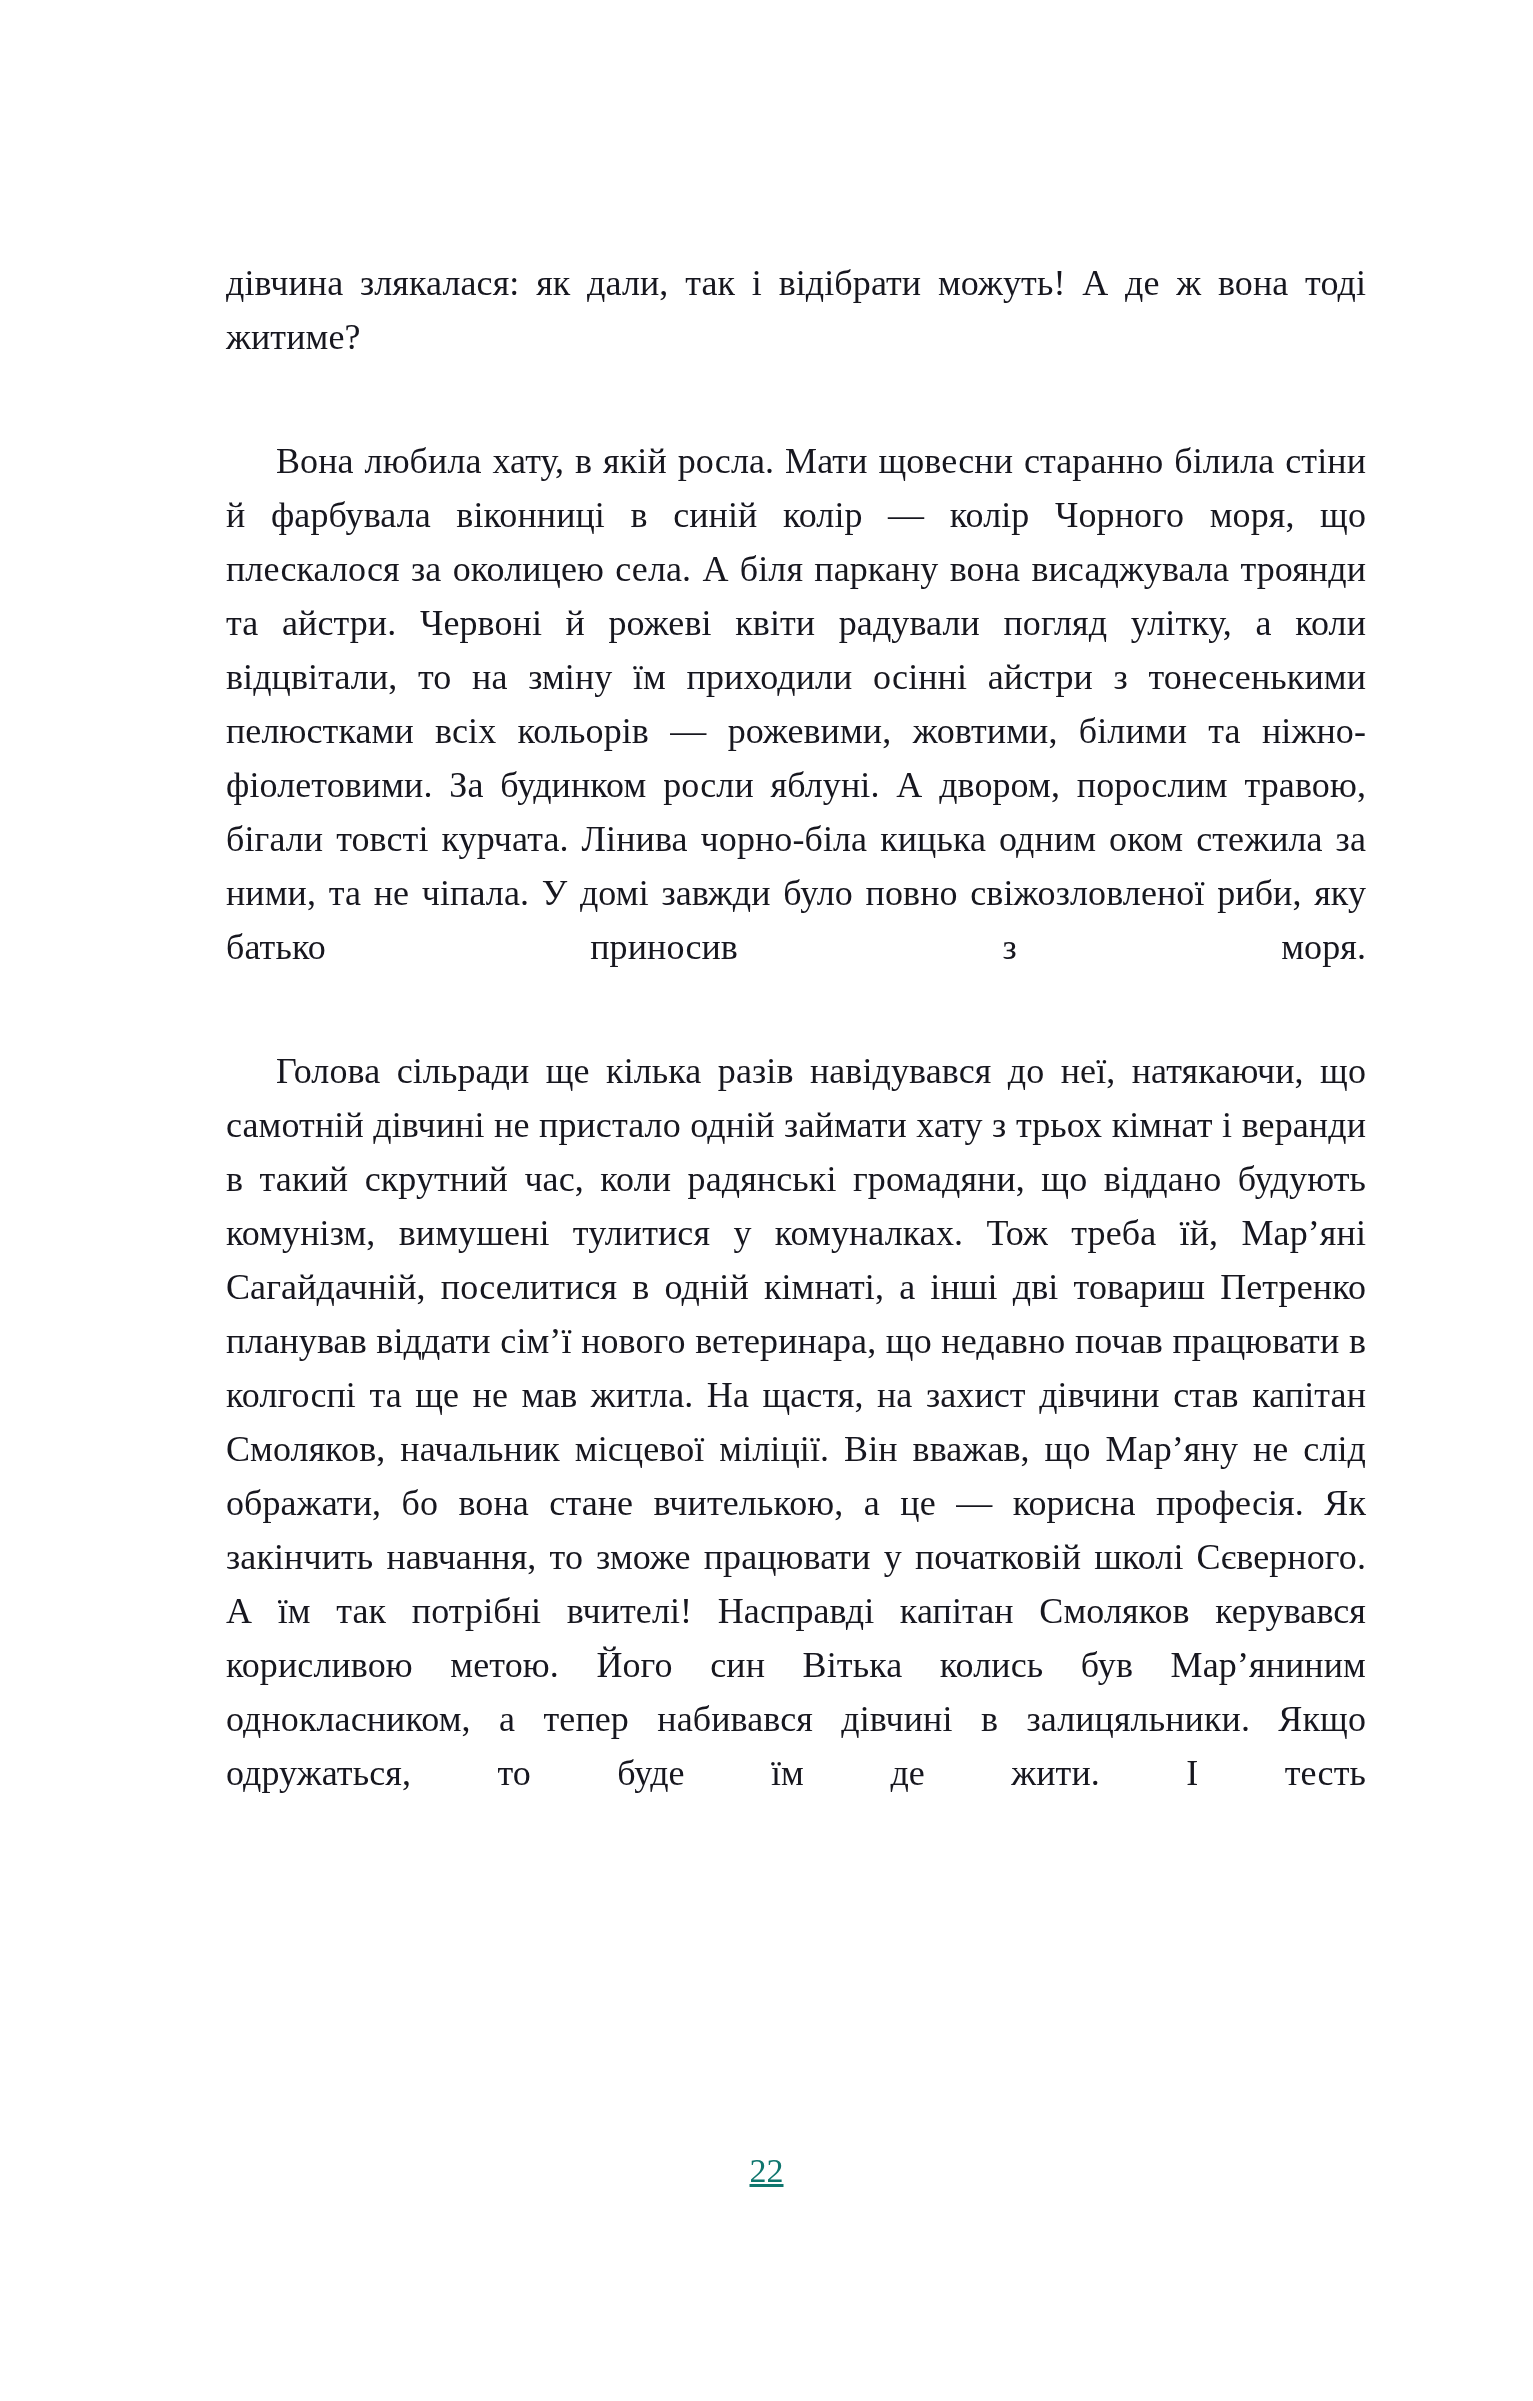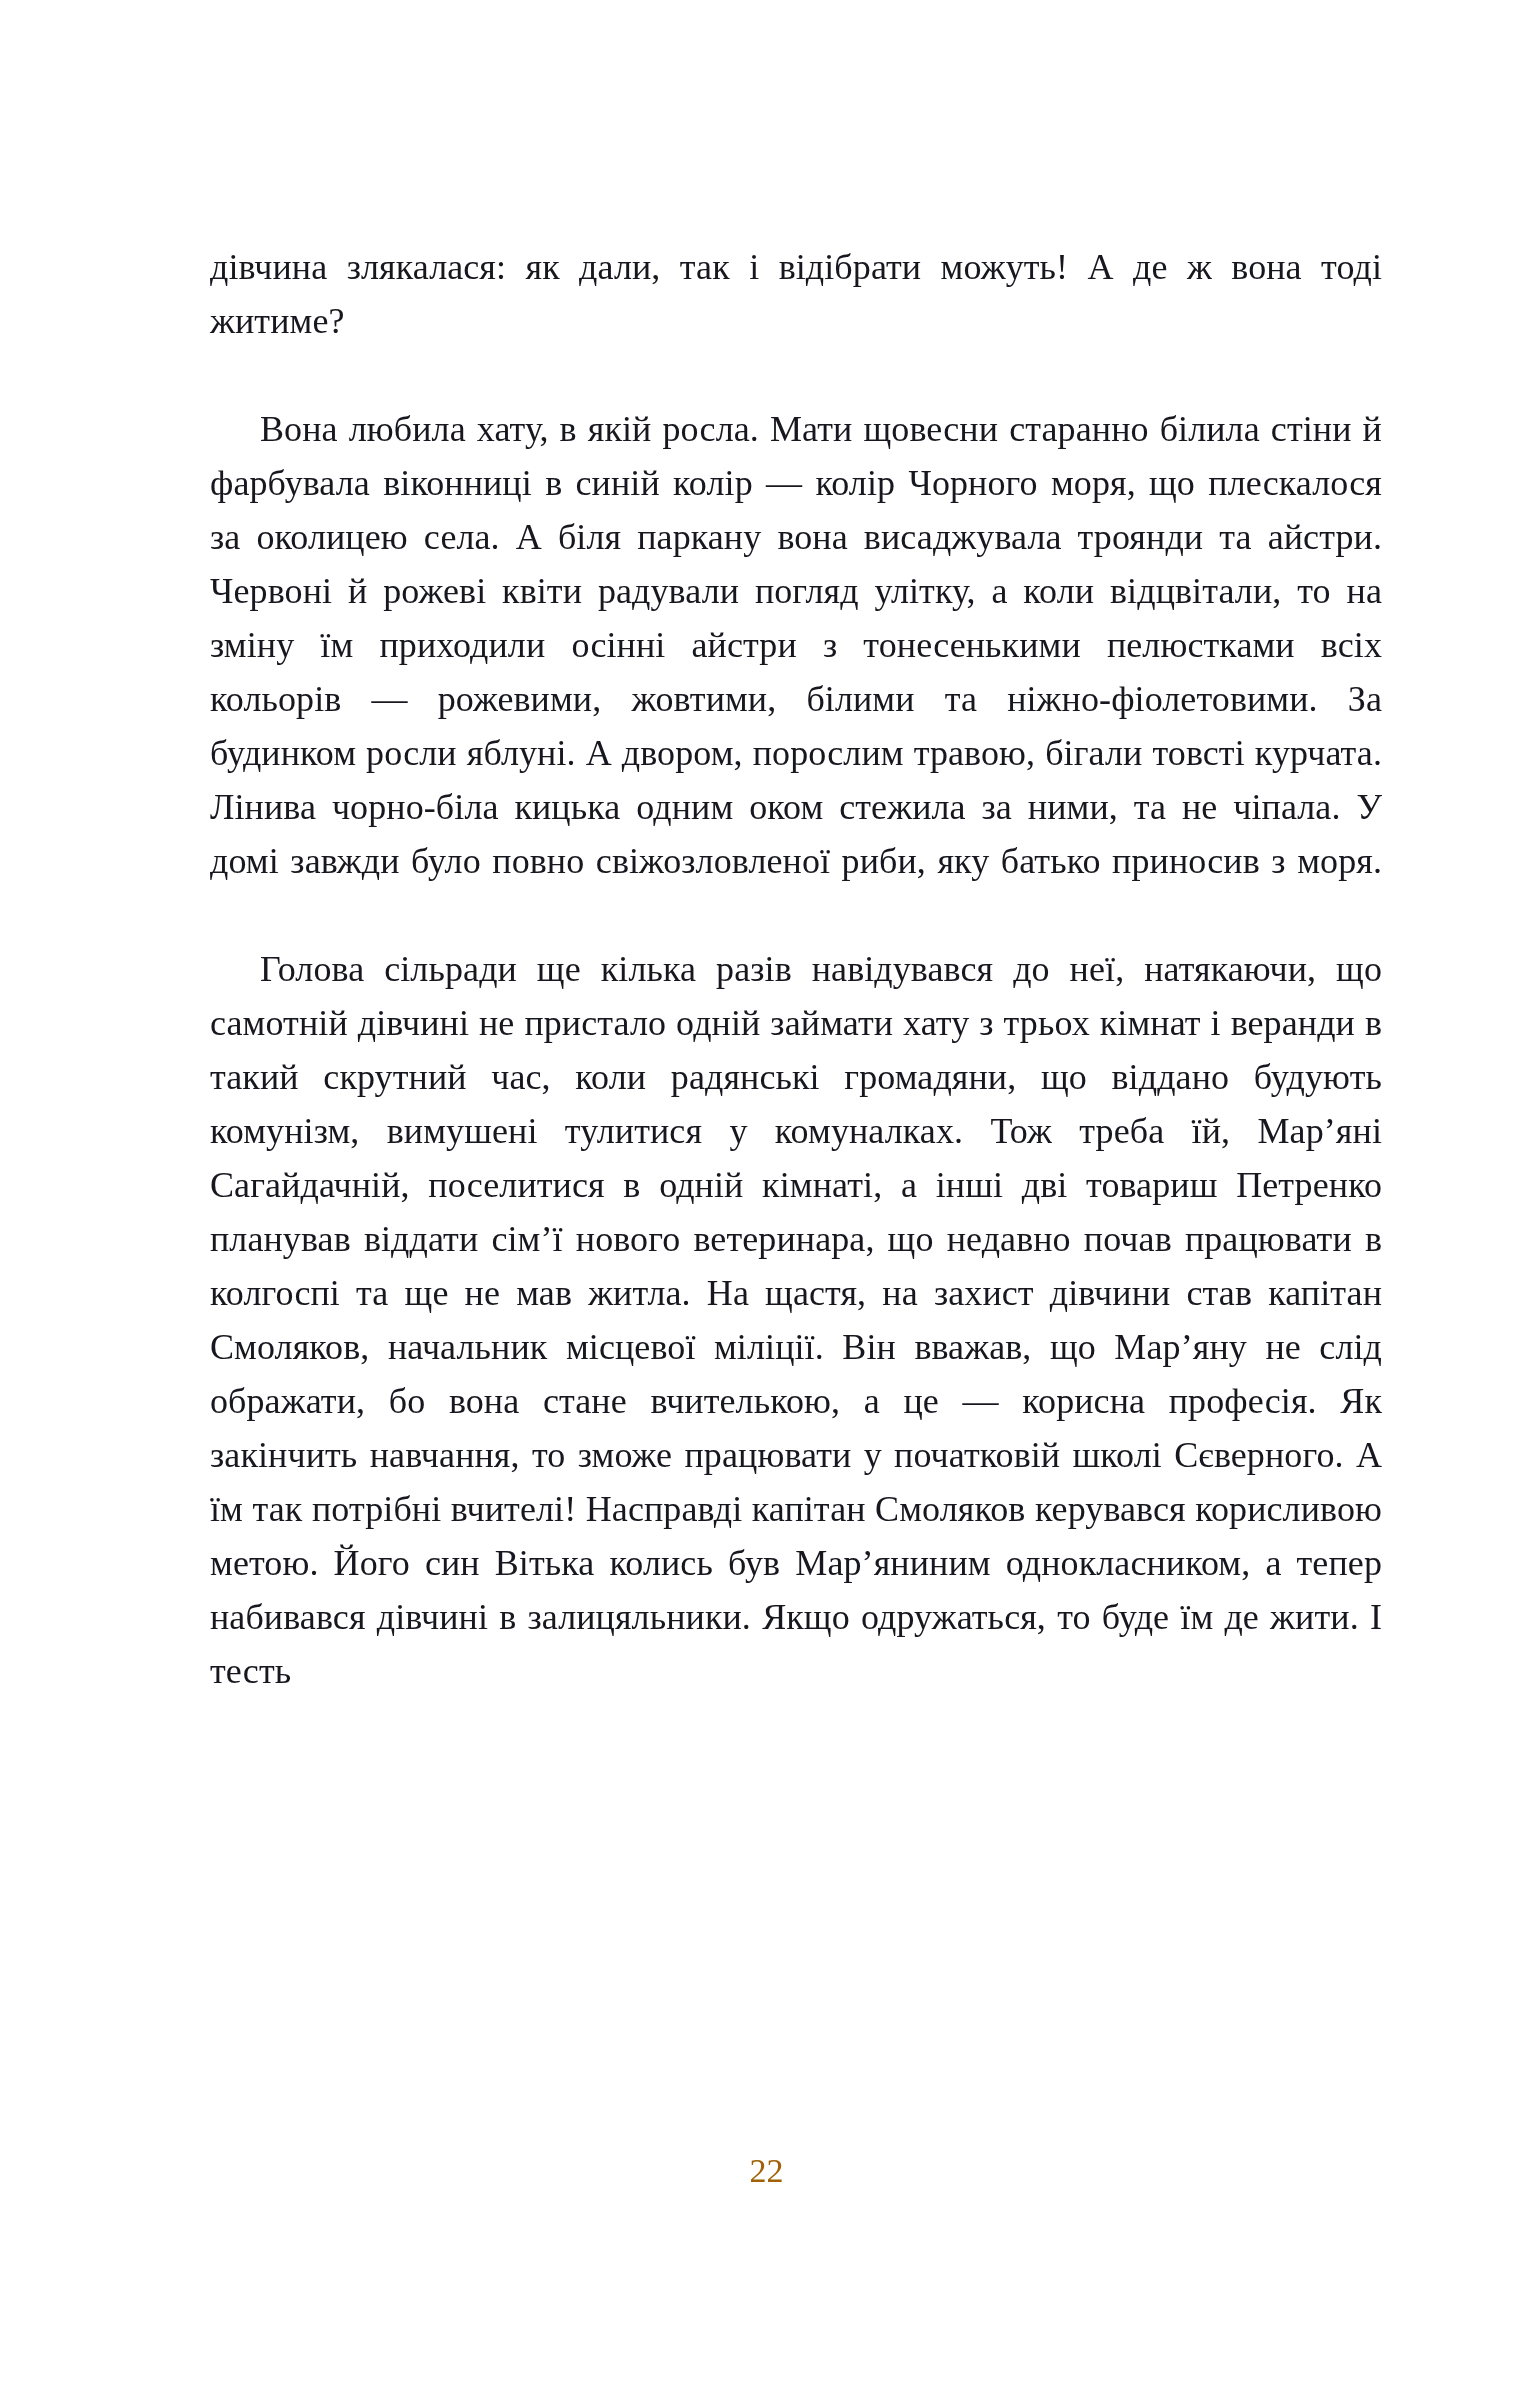--- a/index.html
+++ b/index.html
@@ -23,21 +23,21 @@
   }
 
   .text-column {
     position: absolute;
     left: 210px;
     top: 240px;
     width: 1172px;
   }
 
   .para {
-    margin: 0;
+    margin: 16px;
     color: #17171f;
     font-size: 36px;
     line-height: 54px;
     text-align: justify;
     text-justify: inter-word;
     hyphens: manual;
     -webkit-hyphens: manual;
     letter-spacing: 0.1px;
     word-spacing: 0.4px;
   }
@@ -52,24 +52,25 @@
     display: inline-block;
     width: 100%;
   }
 
   .folio {
     position: absolute;
     left: 0;
     right: 0;
     top: 2151px;
     text-align: center;
-    color: #a16207;
+    color: #0f766e;
     font-size: 34px;
     line-height: 40px;
     font-family: "Liberation Serif", "DejaVu Serif", serif;
+    text-decoration: underline;
   }
 </style>
 </head>
 <body>
 
 <div class="page">
 
   <div class="text-column">
 
     <p class="para cont">дівчина злякалася: як дали, так і відібрати можуть! А де ж вона тоді житиме?</p>

